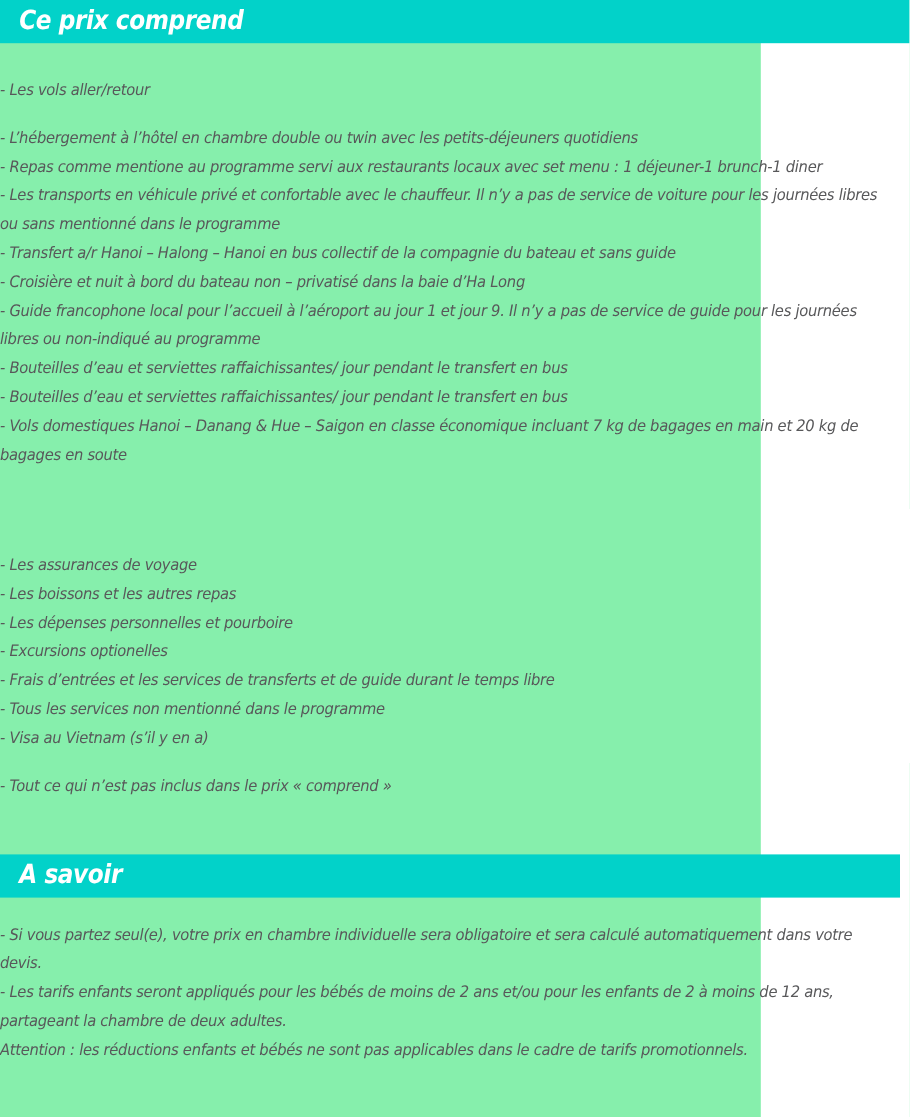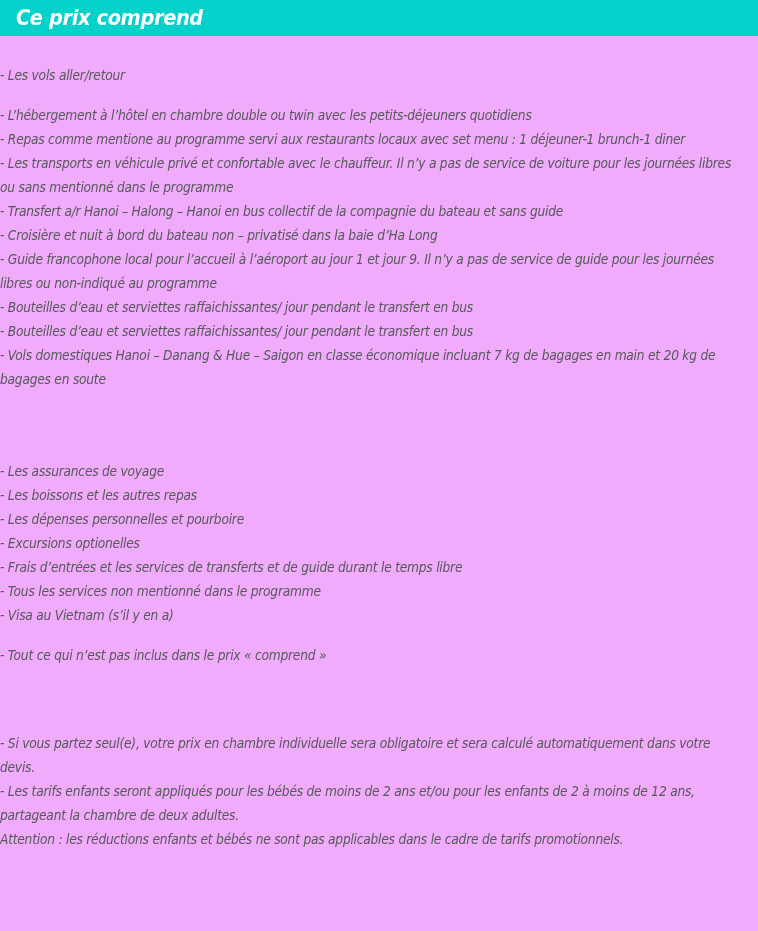--- a/index.html
+++ b/index.html
@@ -8,23 +8,23 @@
     background: #ffffff;
   }
   body {
     width: 758px;
     height: 931px;
     overflow: hidden;
     font-family: "DejaVu Sans", sans-serif;
   }
   .page {
     position: relative;
-    width: 758px;
+    width: 634px;
     height: 931px;
-    background: #f0abfc;
+    background: #86efac;
   }
 
   
   .section-bar {
     background: #02d2c9;
     height: 36px;
     display: flex;
     align-items: center;
     box-sizing: border-box;
     padding-left: 16px;
@@ -107,20 +107,23 @@
     <div class="line">- Excursions optionelles</div>
     <div class="line">- Frais d’entrées et les services de transferts et de guide durant le temps libre</div>
     <div class="line">- Tous les services non mentionné dans le programme</div>
     <div class="line">- Visa au Vietnam (s’il y en a)</div>
     <div class="sp-16"></div>
     <div class="line">- Tout ce qui n’est pas inclus dans le prix « comprend »</div>
   </div>
 
   <div class="sp-44"></div>
 
+  <div class="section-bar inset">
+    <span class="section-title">A savoir</span>
+  </div>
 
   <div class="sp-20"></div>
 
   <div class="section-body">
     <div class="line">- Si vous partez seul(e), votre prix en chambre individuelle sera obligatoire et sera calculé automatiquement dans votre devis.</div>
     <div class="line">- Les tarifs enfants seront appliqués pour les bébés de moins de 2 ans et/ou pour les enfants de 2 à moins de 12 ans, partageant la chambre de deux adultes.</div>
     <div class="line">Attention : les réductions enfants et bébés ne sont pas applicables dans le cadre de tarifs promotionnels.</div>
   </div>
 
 </div>

